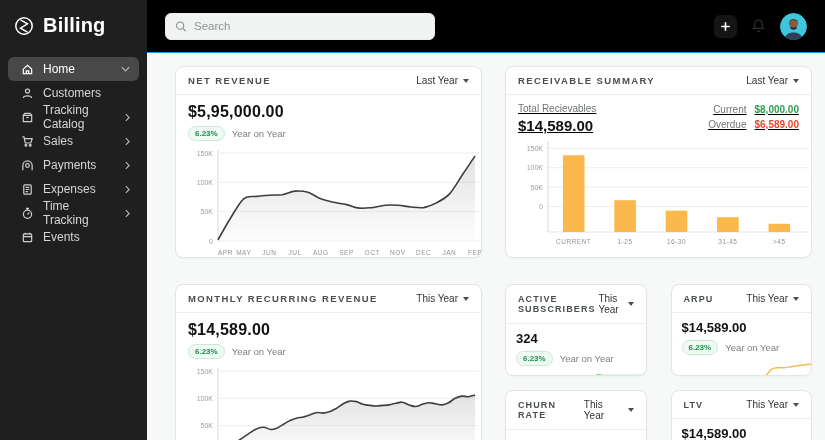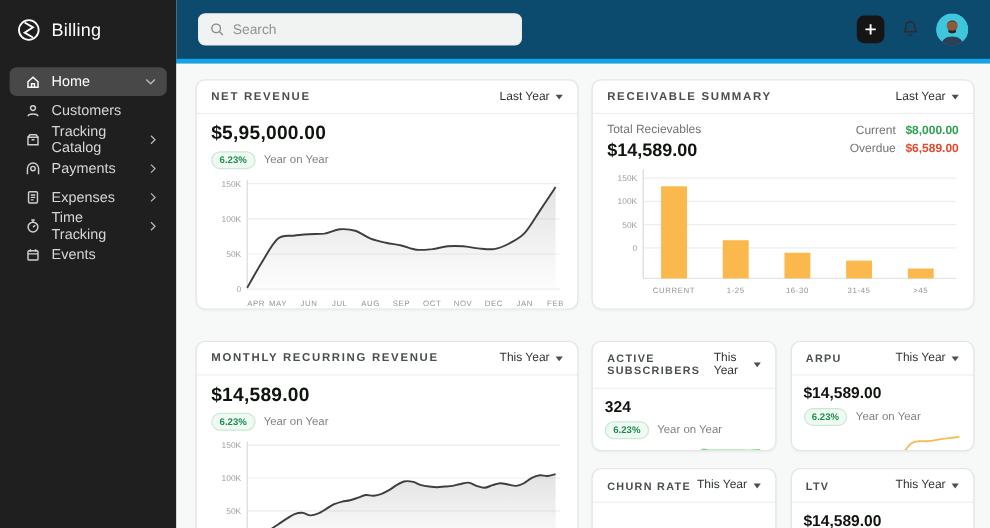--- a/index.html
+++ b/index.html
@@ -3,72 +3,72 @@
 <meta charset="utf-8">
 <style>
   * { margin:0; padding:0; box-sizing:border-box; }
   html,body { width:825px; height:440px; overflow:hidden; background:#fff;
               font-family:"Liberation Sans", sans-serif; }
   .app { display:flex; width:825px; height:440px; }
 
   
   .sidebar { width:147px; flex:none; background:#1e1f1e; color:#d6d6d6; }
   .logo { display:flex; align-items:center; gap:8px; padding:14px 13px 13px; color:#fff; }
-  .logo-text { font-size:15px; font-weight:400; letter-spacing:.2px; }
+  .logo-text { font-size:20px; font-weight:700; letter-spacing:.2px; }
   .nav { padding:7px 8px; }
   .nav-item { display:flex; align-items:center; gap:9px; height:24px; padding:0 9px 0 13px;
               border-radius:6px; font-size:12px; color:#d6d6d6; cursor:pointer; }
   .nav-item.active { background:#484848; color:#fff; }
   .nav-item svg.ni { flex:none; stroke:#cfcfcf; }
   .nav-item.active svg.ni { stroke:#fff; }
   .nav-chev { margin-left:auto; flex:none; stroke:#b9b9b9; }
 
   
   .main { flex:1; min-width:0; display:flex; flex-direction:column; }
-  .topbar { height:53px; flex:none; display:flex; align-items:center; background:#0c4a6e;
-            border-bottom:4px solid #0ea5e9; padding:0 18px 0 18px; }
+  .topbar { height:53px; flex:none; display:flex; align-items:center; background:#000000;
+            border-bottom:1px solid #0ea5e9; padding:0 18px 0 18px; }
   .search { display:flex; align-items:center; gap:7px; width:270px; height:27px;
             background:#f1f2f2; border:1px solid #ececec; border-radius:6px; padding:0 9px; }
   .search input { border:none; outline:none; background:transparent; font-size:11.5px;
                   color:#333; width:100%; font-family:"Liberation Sans",sans-serif; }
   .search input::placeholder { color:#8f9391; }
   .top-actions { margin-left:auto; display:flex; align-items:center; gap:13px; }
   .plus-btn { width:23px; height:23px; background:#151515; border-radius:6px;
               display:flex; align-items:center; justify-content:center; cursor:pointer; }
   .bell-btn { display:flex; cursor:pointer; }
   .avatar { width:27px; height:27px; border-radius:50%; overflow:hidden; cursor:pointer; }
 
   
   .content { flex:1; background:#f7f8f8; padding:13px 13px 0 16px; overflow:hidden; }
   .row1 { display:grid; grid-template-columns:1fr 1fr; gap:11px; }
   .row2 { display:grid; grid-template-columns:1fr 1fr; gap:11px; margin-top:26px; align-items:start; }
   .mini-grid { display:grid; grid-template-columns:1fr 1fr; gap:14px 12px; }
 
   .card { background:#fff; border:1px solid #e4e6e5; border-radius:8px;
-          box-shadow:0 1px 2px rgba(0,0,0,.03); overflow:hidden; }
+          box-shadow:0 1px 2px rgba(0,0,0,.03); overflow:hidden;margin-left:12px; }
   .card.big { height:192px; }
   .card.tall { height:232px; }
   .card.mini { height:92px; }
   .card-head { display:flex; align-items:center; justify-content:space-between;
                padding:8px 12px; border-bottom:1px solid #edefee; }
   .card-title { font-size:9.5px; font-weight:700; letter-spacing:1.4px; color:#494f4c; }
   .mini .card-title { font-size:9px; letter-spacing:1.1px; }
   .period { display:flex; align-items:center; gap:5px; font-size:10px; color:#2f3533; cursor:pointer; }
   .caret { width:0; height:0; border-left:3px solid transparent; border-right:3px solid transparent;
            border-top:4px solid #4a4f4d; }
   .card-body { padding:8px 12px 0; }
   .mini .card-body { padding:7px 10px 0; }
   .big-value { font-size:16px; font-weight:700; color:#10140f; letter-spacing:.2px; }
   .mini-value { font-size:13px; font-weight:700; color:#10140f; }
   .badge-row { display:flex; align-items:center; gap:7px; margin-top:5px; }
   .badge { font-size:8px; font-weight:700; color:#1c8c4d; background:#effaf3;
            border:1px solid #c8ead4; border-radius:8px; padding:2px 6px; }
   .yoy { font-size:9.5px; color:#7b817e; }
 
-  .recv-top { display:flex; justify-content:space-between; align-items:flex-end; }
+  .recv-top { display:flex; justify-content:space-between; align-items:flex-end;text-decoration:underline; }
   .recv-label { font-size:10px; color:#6f7572; }
   .recv-value { font-size:15px; font-weight:700; color:#10140f; margin-top:3px; }
   .recv-right { text-align:right; font-size:10px; }
   .recv-line { display:flex; justify-content:flex-end; gap:8px; margin-bottom:4px; }
   .recv-line .lbl { color:#6f7572; }
   .recv-line .val { font-weight:700; }
   .val.green { color:#2da04f; }
   .val.red { color:#e5472d; }
 
   .chart { width:100%; }
@@ -117,20 +117,31 @@
             <path d="M2.5 4.7 H11.5 V11.5 H2.5 Z"></path>
             <path d="M2.5 4.7 L4.2 2.5 H9.8 L11.5 4.7"></path>
             <path d="M5.7 7 H8.3"></path>
           </svg>
         <span>Tracking Catalog</span>
         <svg class="nav-chev" width="5" height="9" viewBox="0 0 6 10" fill="none" stroke-width="1.3">
             <path d="M1 1 L5 5 L1 9"></path>
           </svg>
       </div>
 
+      <div class="nav-item">
+        <svg class="ni" width="13" height="13" viewBox="0 0 14 14" fill="none" stroke-width="1.3">
+            <path d="M1.5 2 H3.2 L4.6 8.6 H10.6 L12 4 H3.8"></path>
+            <circle cx="5.3" cy="11" r="1"></circle>
+            <circle cx="9.9" cy="11" r="1"></circle>
+          </svg>
+        <span>Sales</span>
+        <svg class="nav-chev" width="5" height="9" viewBox="0 0 6 10" fill="none" stroke-width="1.3">
+            <path d="M1 1 L5 5 L1 9"></path>
+          </svg>
+      </div>
 
       <div class="nav-item">
         <svg class="ni" width="13" height="13" viewBox="0 0 14 14" fill="none" stroke-width="1.3">
             <path d="M2 12 V7 A5 5 0 0 1 12 7 V12"></path>
             <circle cx="7" cy="7" r="2"></circle>
           </svg>
         <span>Payments</span>
         <svg class="nav-chev" width="5" height="9" viewBox="0 0 6 10" fill="none" stroke-width="1.3">
             <path d="M1 1 L5 5 L1 9"></path>
           </svg>

